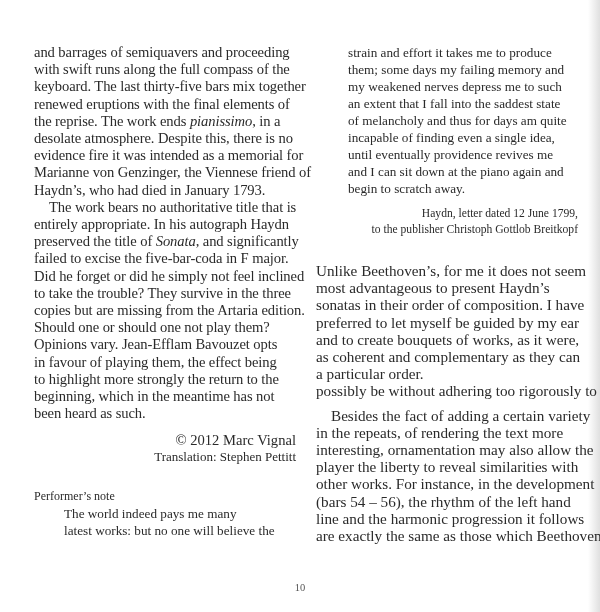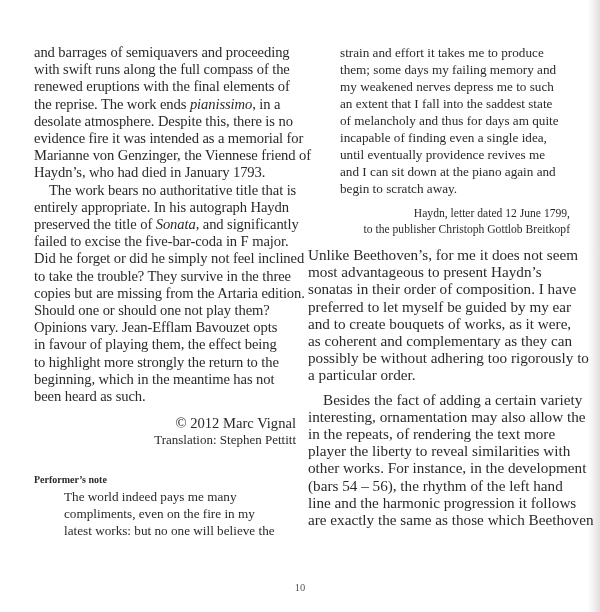--- a/index.html
+++ b/index.html
@@ -9,54 +9,55 @@
     font-family: "Liberation Serif", "DejaVu Serif", serif;
     color: #2a2a2a;
     position: relative;
   }
   .shadow {
     position: absolute; top: 0; right: 0; width: 12px; height: 612px;
     background: linear-gradient(to right, rgba(255,255,255,0), rgba(220,220,220,0.9));
   }
   .col { position: absolute; }
   .col-left { left: 34px; top: 44px; width: 262px; }
-  .col-right { left: 308px; top: 44px; width: 262px; }
+  .col-right { left: 316px; top: 44px; width: 262px; }
   .line {
     font-size: 14.6px; line-height: 17.2px; white-space: nowrap; letter-spacing: -0.1px;
   }
   .indent { padding-left: 15px; }
   .sig {
     text-align: right; font-size: 14.6px; line-height: 17px; font-weight: normal; margin-top: 10px;
   }
   .trans { text-align: right; font-size: 13px; line-height: 16px; }
   .heading {
-    font-weight: bold; font-size: 10px; line-height: 17px; margin-top: 23px;
+    font-weight: normal; font-size: 12px; line-height: 17px; margin-top: 23px;
   }
   .quote-left { padding-left: 30px; }
   .qline { font-size: 13.2px; line-height: 17px; white-space: nowrap; }
   .quote-right { padding-left: 32px; }
   .cite { text-align: right; font-size: 11.6px; line-height: 16px; white-space: nowrap; }
   .cite-block { margin-top: 9px; padding-right: 0; }
-  .right-body { margin-top: 8px; }
+  .right-body { margin-top: 24px; }
   .right-body .line { font-size: 15.2px; letter-spacing: 0px; }
   .page-num {
     position: absolute; left: 0; width: 600px; top: 582px; text-align: center;
     font-size: 10.5px; color: #555;
   }
   em { font-style: italic; }
 </style>
 </head>
 <body>
 
 <div class="shadow"></div>
 
 <div class="col col-left">
   <div>
     <div class="line">and barrages of semiquavers and proceeding</div>
     <div class="line">with swift runs along the full compass of the</div>
+    <div class="line">keyboard. The last thirty-five bars mix together</div>
     <div class="line">renewed eruptions with the final elements of</div>
     <div class="line"><span>the reprise. The work ends </span><em>pianissimo</em><span>, in a</span></div>
     <div class="line">desolate atmosphere. Despite this, there is no</div>
     <div class="line">evidence fire it was intended as a memorial for</div>
     <div class="line">Marianne von Genzinger, the Viennese friend of</div>
     <div class="line">Haydn’s, who had died in January 1793.</div>
   </div>
   <div>
     <div class="line indent">The work bears no authoritative title that is</div>
     <div class="line">entirely appropriate. In his autograph Haydn</div>
@@ -70,21 +71,20 @@
     <div class="line">in favour of playing them, the effect being</div>
     <div class="line">to highlight more strongly the return to the</div>
     <div class="line">beginning, which in the meantime has not</div>
     <div class="line">been heard as such.</div>
   </div>
   <div class="sig">© 2012 Marc Vignal</div>
   <div class="trans">Translation: Stephen Pettitt</div>
   <div class="heading">Performer’s note</div>
   <div class="quote-left">
     <div class="qline">The world indeed pays me many</div>
-    <div class="qline">compliments, even on the fire in my</div>
     <div class="qline">latest works: but no one will believe the</div>
   </div>
 </div>
 
 <div class="col col-right">
   <div class="quote-right">
     <div class="qline">strain and effort it takes me to produce</div>
     <div class="qline">them; some days my failing memory and</div>
     <div class="qline">my weakened nerves depress me to such</div>
     <div class="qline">an extent that I fall into the saddest state</div>
@@ -98,27 +98,27 @@
     <div class="cite">Haydn, letter dated 12 June 1799,</div>
     <div class="cite">to the publisher Christoph Gottlob Breitkopf</div>
   </div>
   <div class="right-body">
     <div class="line">Unlike Beethoven’s, for me it does not seem</div>
     <div class="line">most advantageous to present Haydn’s</div>
     <div class="line">sonatas in their order of composition. I have</div>
     <div class="line">preferred to let myself be guided by my ear</div>
     <div class="line">and to create bouquets of works, as it were,</div>
     <div class="line">as coherent and complementary as they can</div>
+    <div class="line">a particular order.</div>
     <div class="line">possibly be without adhering too rigorously to</div>
-    <div class="line">a particular order.</div>
   </div>
   <div class="right-body" style="margin-top:7px">
     <div class="line indent">Besides the fact of adding a certain variety</div>
+    <div class="line">in the repeats, of rendering the text more</div>
     <div class="line">interesting, ornamentation may also allow the</div>
-    <div class="line">in the repeats, of rendering the text more</div>
     <div class="line">player the liberty to reveal similarities with</div>
     <div class="line">other works. For instance, in the development</div>
     <div class="line">(bars 54 – 56), the rhythm of the left hand</div>
     <div class="line">line and the harmonic progression it follows</div>
     <div class="line">are exactly the same as those which Beethoven</div>
   </div>
 </div>
 
 <div class="page-num">10</div>
 

